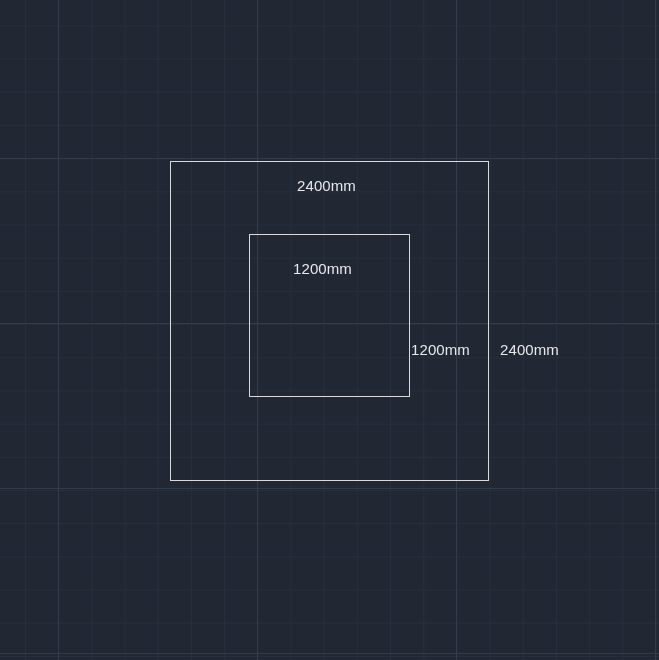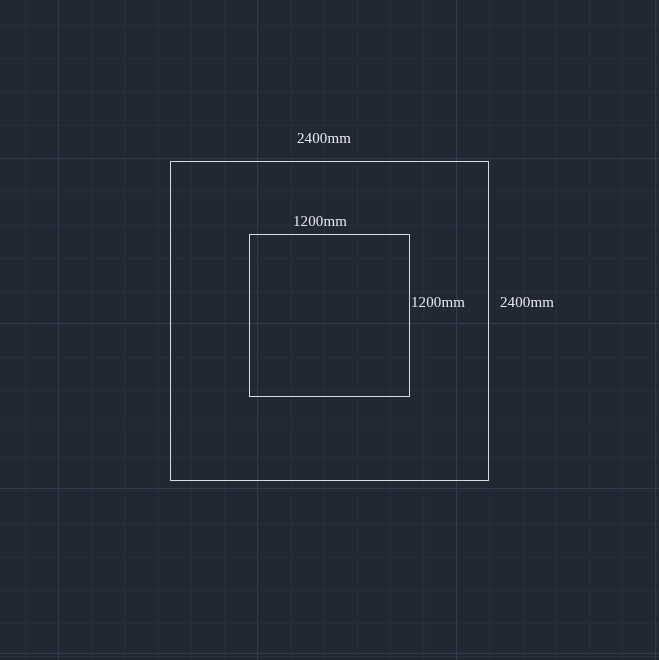--- a/index.html
+++ b/index.html
@@ -48,26 +48,27 @@
   }
   #inner-rect {
     left: 249px;
     top: 234px;
     width: 161px;
     height: 163px;
   }
   .dim-label {
     position: absolute;
     color: #e6e7ea;
-    font-family: Liberation Serif, serif;
+    font-family: Liberation Sans, sans-serif;
     font-size: 15px;
     line-height: 16px;
     letter-spacing: 0.1px;
     white-space: nowrap;
     user-select: none;
+    margin-top: 48px;
   }
   #label-outer-top   { left: 297px; top: 130px; }
   #label-inner-top   { left: 293px; top: 213px; }
   #label-inner-right { left: 411px; top: 294px; }
   #label-outer-right { left: 500px; top: 294px; }
 </style>
 </head>
 <body>
 
 <div id="canvas-root">

